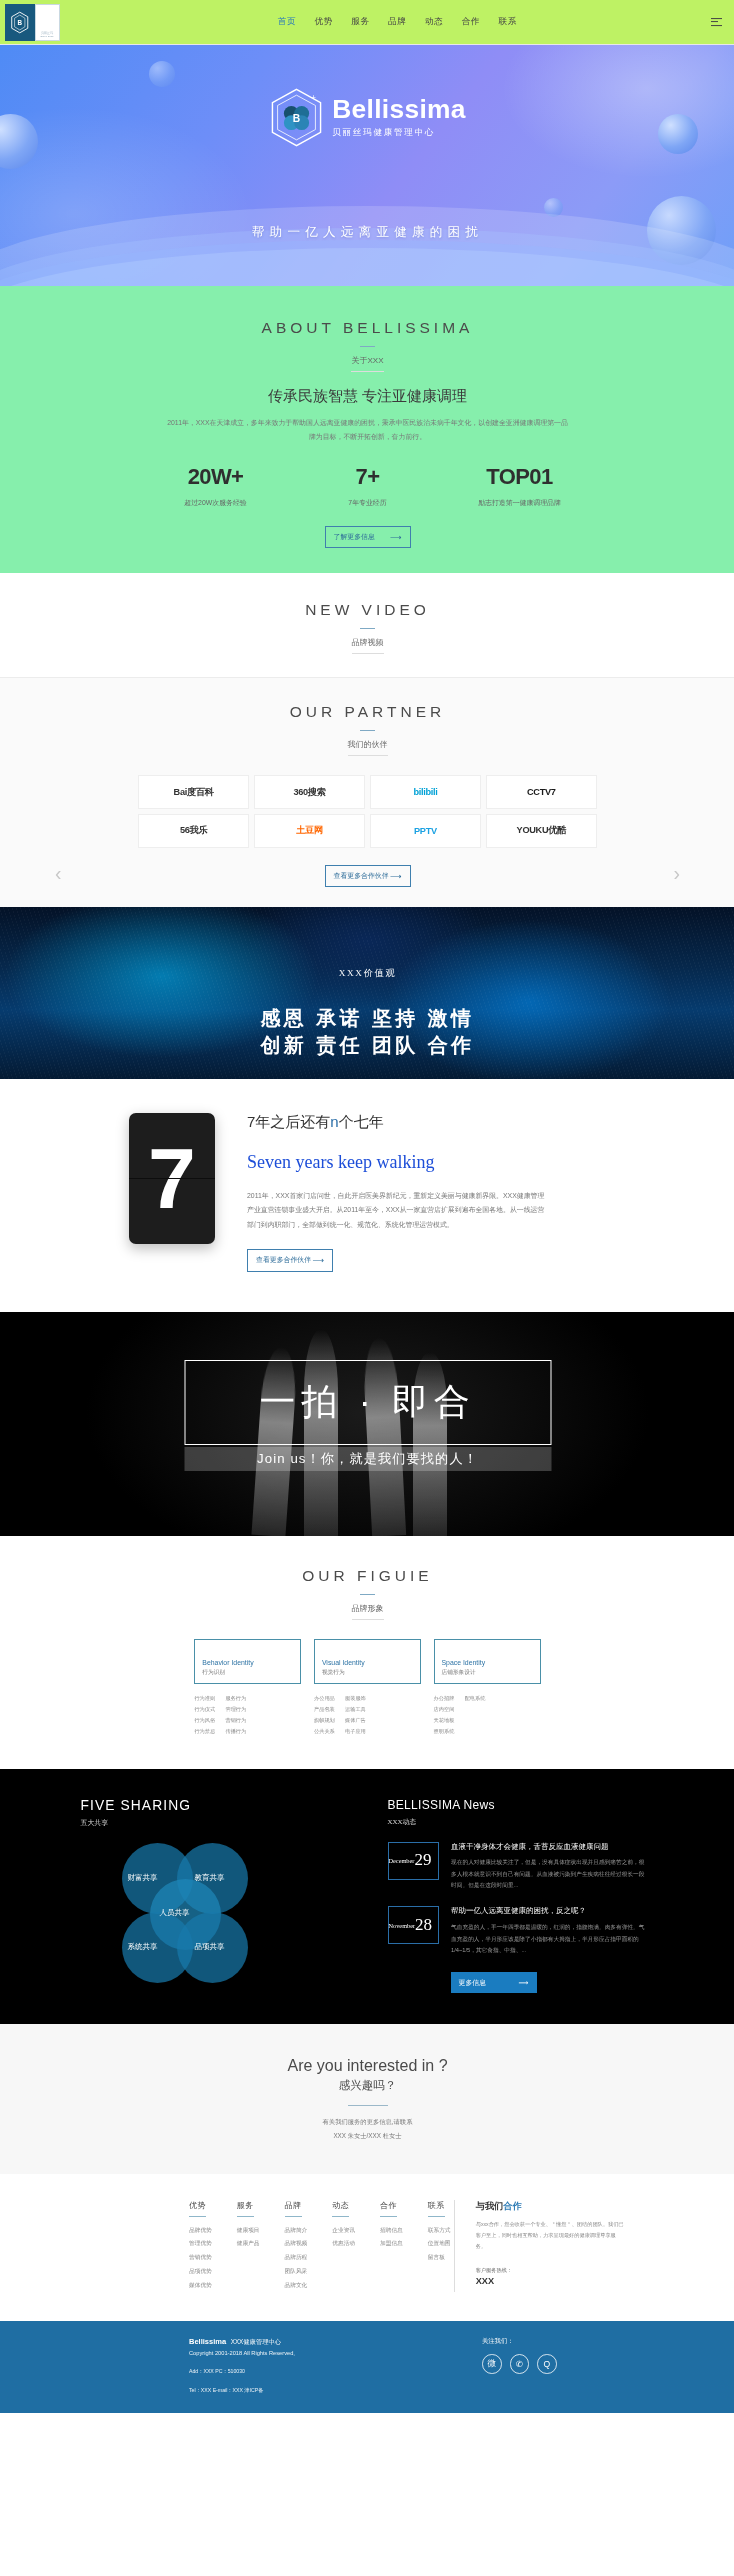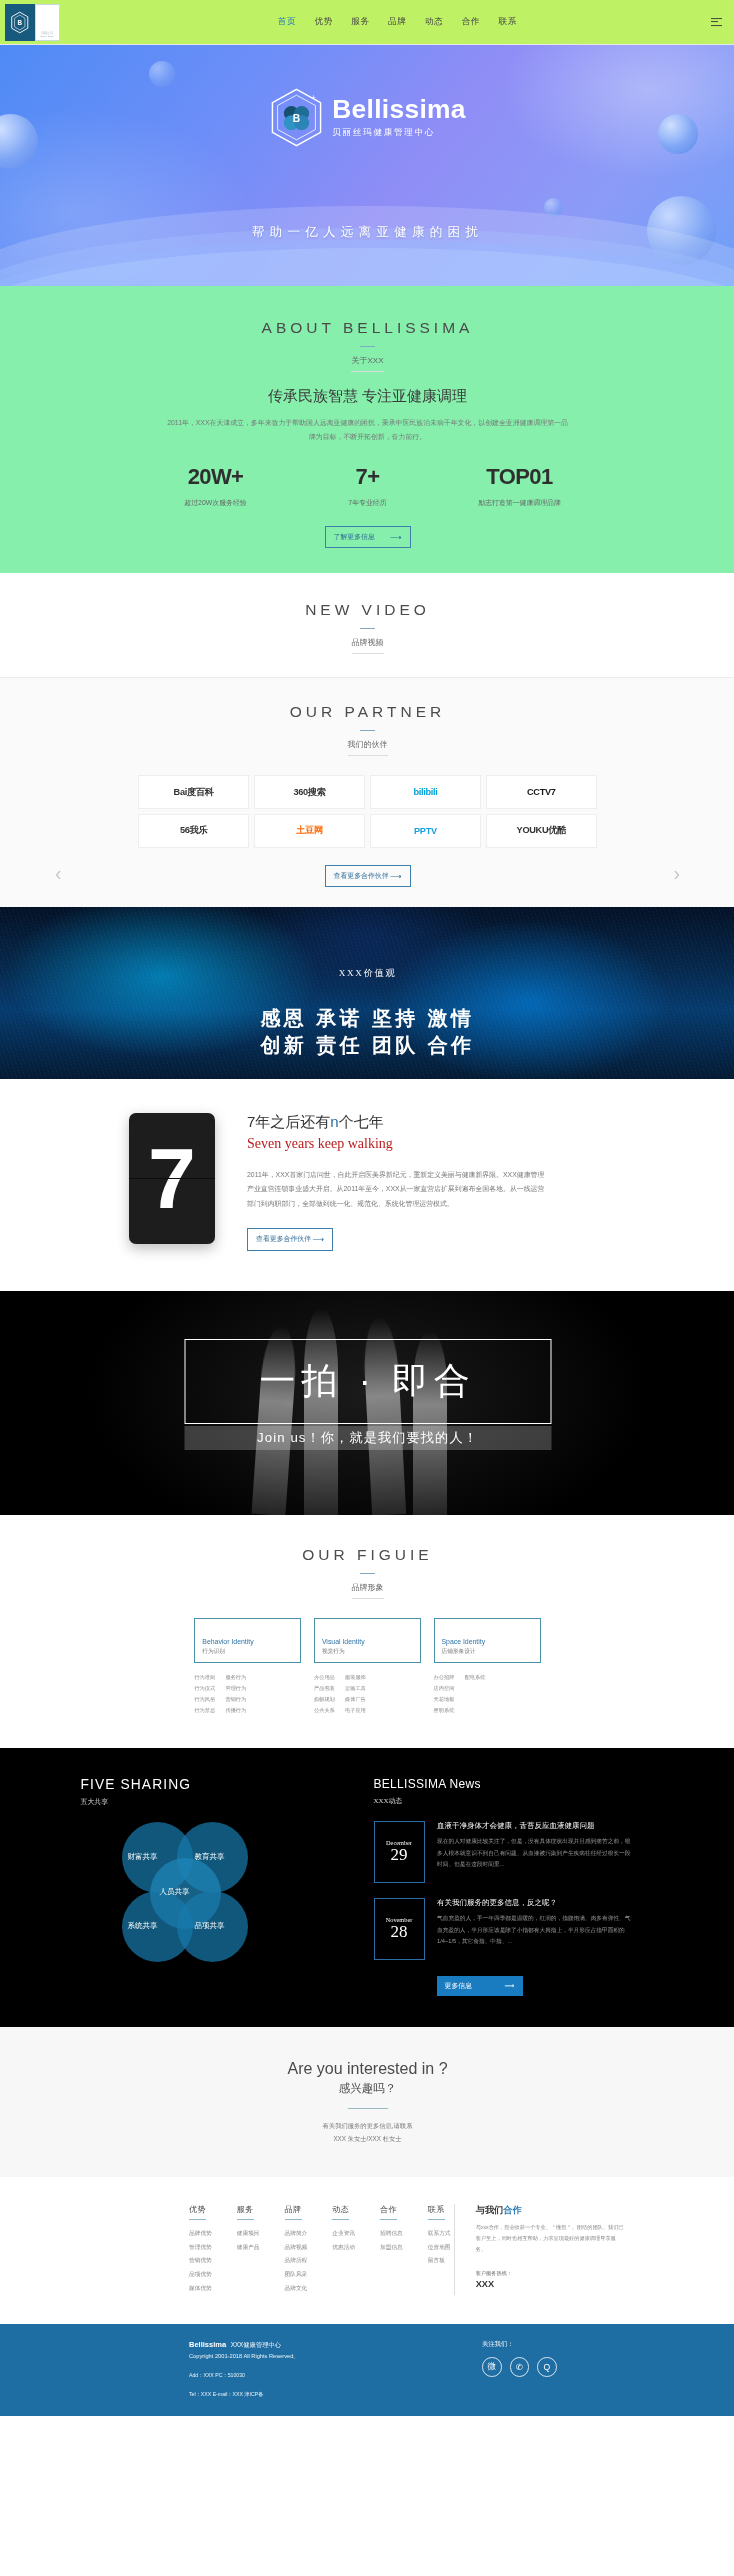--- a/index.html
+++ b/index.html
@@ -145,21 +145,21 @@
     width:86px;height:131px;border-radius:6.9px;background:#1d1d1d;position:relative;
     color:#fff;display:flex;align-items:center;justify-content:center;
     box-shadow:0 4.6px 12.6px rgba(0,0,0,.25); flex:0 0 86px;
   }
   .flip:before{ content:""; position:absolute;left:0;right:0;top:50%;height:1.1px;
     background:#0d0d0d; }
   .flip span{ font-size:86px;font-weight:700;line-height:1;
     font-family:"Liberation Sans",sans-serif; }
   .seven-txt h3{ font-size:15px;font-weight:400;color:#333; }
   .seven-txt h3 em{ font-style:normal;color:#2c6fa8; }
-  .seven-txt h4{ font-size:14px;font-weight:400;color:#b91c1c;margin-top:4px;
+  .seven-txt h4{ font-size:18px;font-weight:400;color:#1d4ed8;margin-top:20px;
     font-family:"Liberation Serif",serif;}
   .seven-txt p{ font-size:6.9px;color:#777;line-height:2.1;margin-top:16px;max-width:299px;}
 
   
   .join{ height:224px; position:relative; overflow:hidden;
     background:radial-gradient(ellipse 402px 230px at 50% 45%, #1b1b1b, #000 70%); }
   .join .hand{ position:absolute; bottom:0; width:34px;
     background:linear-gradient(180deg,rgba(220,220,220,.0),rgba(225,225,225,.55) 40%,rgba(160,160,160,.2));
     filter:blur(0.6px); border-radius:50% 50% 0 0 / 30% 30% 0 0; }
   .h1{ left:258px; height:189px; transform:rotate(4deg);}
@@ -187,21 +187,21 @@
   }
   .idcard .en{ font-size:6.9px;color:#2f74a5; }
   .idcard .cn{ font-size:5.7px;color:#777;margin-top:2.9px; }
   .idlists{ display:flex; gap:12.6px; justify-content:center; margin-top:9.2px; }
   .idlist{ width:107px; display:flex; gap:10.3px; }
   .idlist ul{ list-style:none; }
   .idlist li{ font-size:5.2px;color:#8a8a8a;line-height:2.1; }
 
   
   .dark{ background:#000; padding:29px 0 31px; color:#fff; }
-  .dark-row{ display:flex; width:574px; margin:0 auto; gap:23px; }
+  .dark-row{ display:flex; width:574px; margin:0 auto; gap:37px; }
   .fs{ width:270px; position:relative; }
   .fs h2{ font-size:13.8px;font-weight:300;letter-spacing:1.1px; }
   .fs .sub{ font-size:6.9px;margin-top:4.6px;color:#ddd; }
   .venn{ position:relative; width:172px; height:144px; margin:15px 0 0 23px; }
   .venn i{ position:absolute;width:71px;height:71px;border-radius:50%;
     background:rgba(23,120,170,.72); display:block; }
   .venn .c1{ left:18.4px; top:0; }
   .venn .c2{ left:73px; top:0; }
   .venn .c3{ left:46px; top:36px; background:rgba(30,135,185,.72); }
   .venn .c4{ left:18.4px; top:69px; }
@@ -212,22 +212,22 @@
   .vt2{ left:91px; top:30px; }
   .vt3{ left:56px; top:65px; }
   .vt4{ left:24px; top:99px; }
   .vt5{ left:91px; top:99px; }
 
   .news{ width:258px; }
   .news h2{ font-size:12px;font-weight:300;letter-spacing:0.3px; }
   .news .sub{ font-size:6.9px;margin-top:4.6px;color:#ddd;
     font-family:"Liberation Serif",serif;}
   .nitem{ display:flex; gap:12.6px; margin-top:15px; }
-  .ndate{ width:51px;height:62px;border:0.6px solid #2a6ea8;flex:0 0 51px;
-    display:flex;flex-direction:column;align-items:center;justify-content:center; }
+  .ndate{ width:51px;height:38px;border:0.6px solid #2a6ea8;flex:0 0 51px;
+    display:flex;flex-direction:row;align-items:center;justify-content:flex-start; }
   .ndate .m{ font-size:6.3px;color:#fff; font-family:"Liberation Serif",serif;}
   .ndate .d{ font-size:17px;color:#fff;font-weight:300;line-height:1.1;
     font-family:"Liberation Serif",serif;}
   .ntxt h4{ font-size:7.5px;font-weight:400;color:#fff; }
   .ntxt p{ font-size:5.7px;color:#9a9a9a;line-height:2;margin-top:5.7px; }
   .btn-solid{ display:inline-flex;align-items:center;justify-content:space-between;
     background:#1a7cc0;color:#fff;border:0;font-size:6.9px;padding:5.2px 8px;
     width:86px;margin-top:16px;margin-left:63px;cursor:pointer; }
 
   
@@ -556,21 +556,21 @@
           <p>现在的人对健康比较关注了，但是，没有具体症状出现并且感到痛苦之前，很多人根本就意识不到自己有问题。从血液被污染到产生疾病往往经过很长一段时间。但是在这段时间里...</p>
         </div>
       </div>
 
       <div class="nitem">
         <div class="ndate">
           <div class="m">November</div>
           <div class="d">28</div>
         </div>
         <div class="ntxt">
-          <h4>有关我们服务的更多信息，反之呢？</h4>
+          <h4>帮助一亿人远离亚健康的困扰，反之呢？</h4>
           <p>气血充盈的人，手一年四季都是温暖的，红润的，指腹饱满。肉多有弹性。气血充盈的人，半月形应该是除了小指都有大拇指上，半月形应占指甲面积的1/4~1/5，其它食指、中指、...</p>
         </div>
       </div>
 
       <button class="btn-solid">
         <span>更多信息</span>
         <span class="ar">⟶</span>
       </button>
     </div>
   </div>

